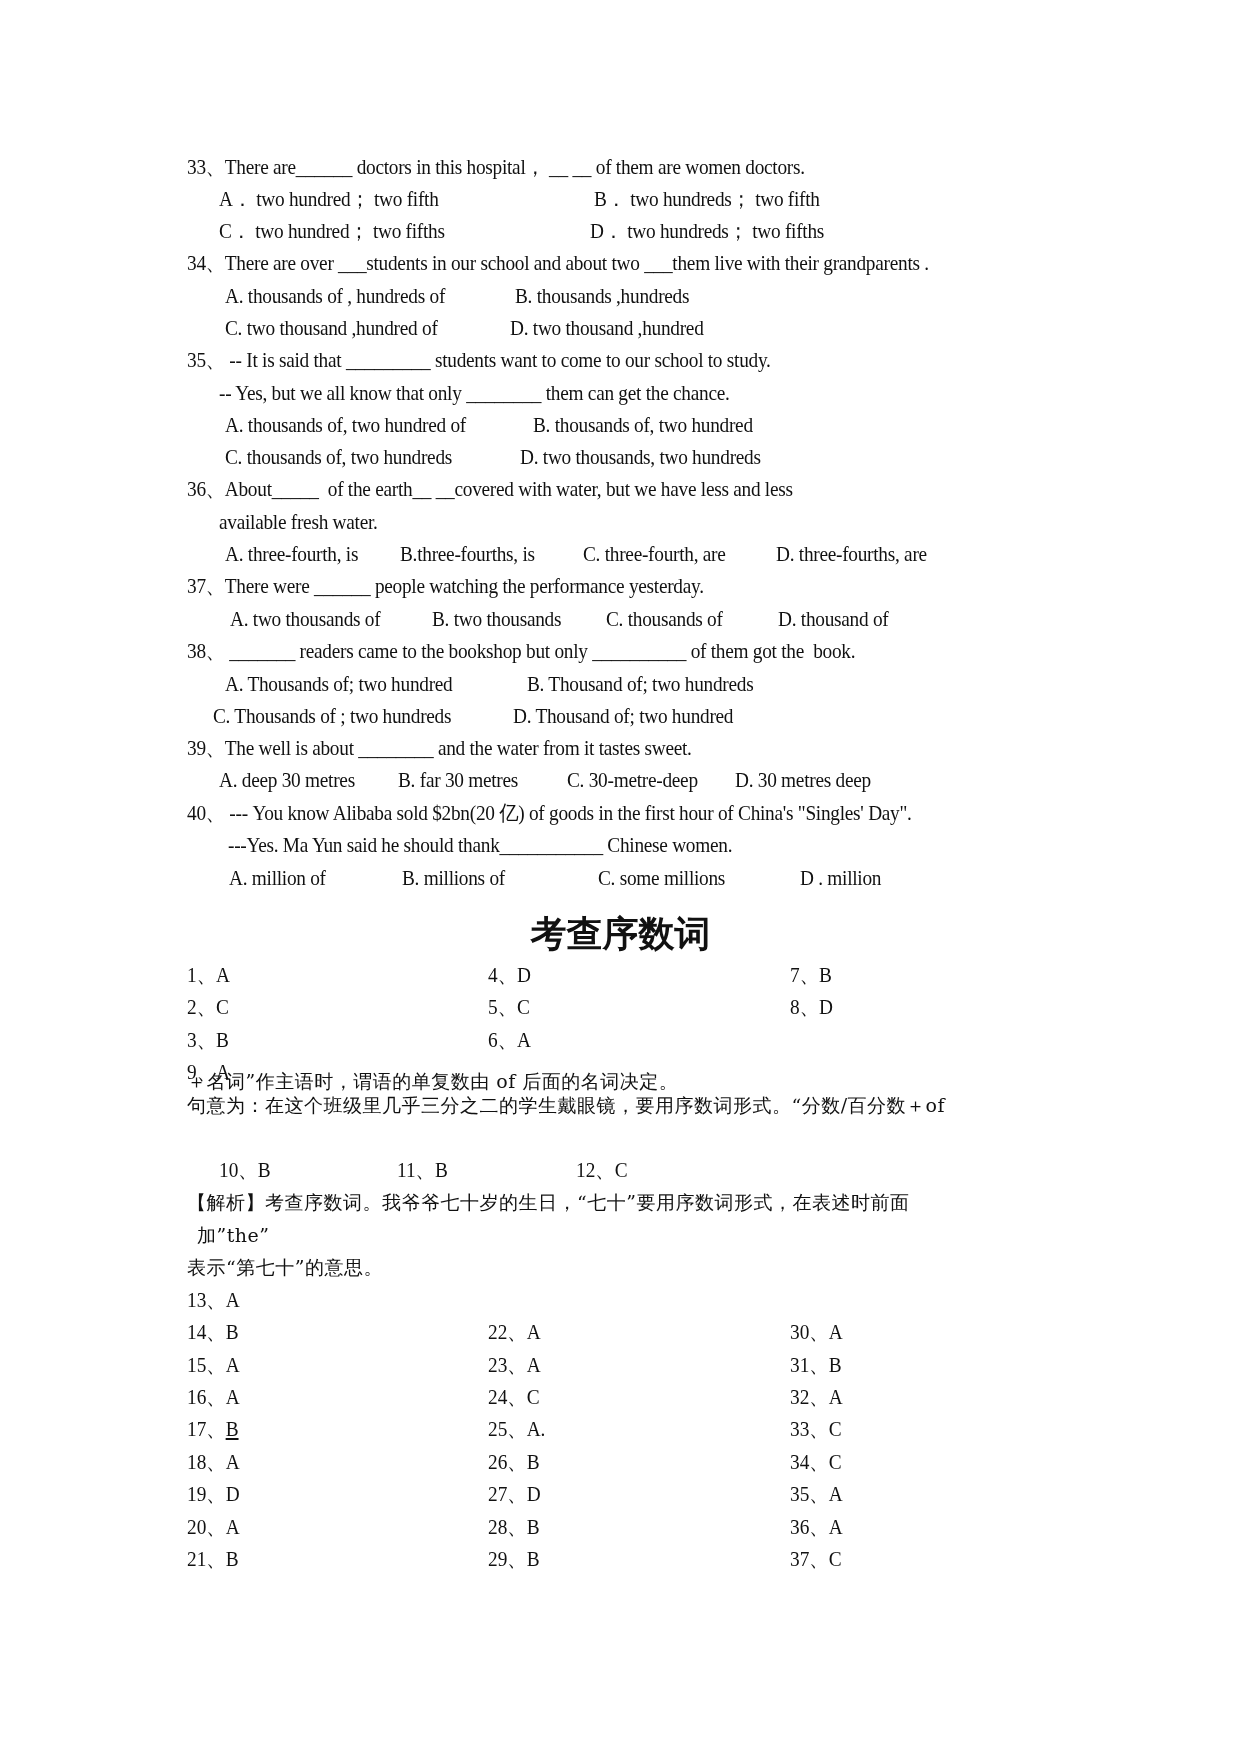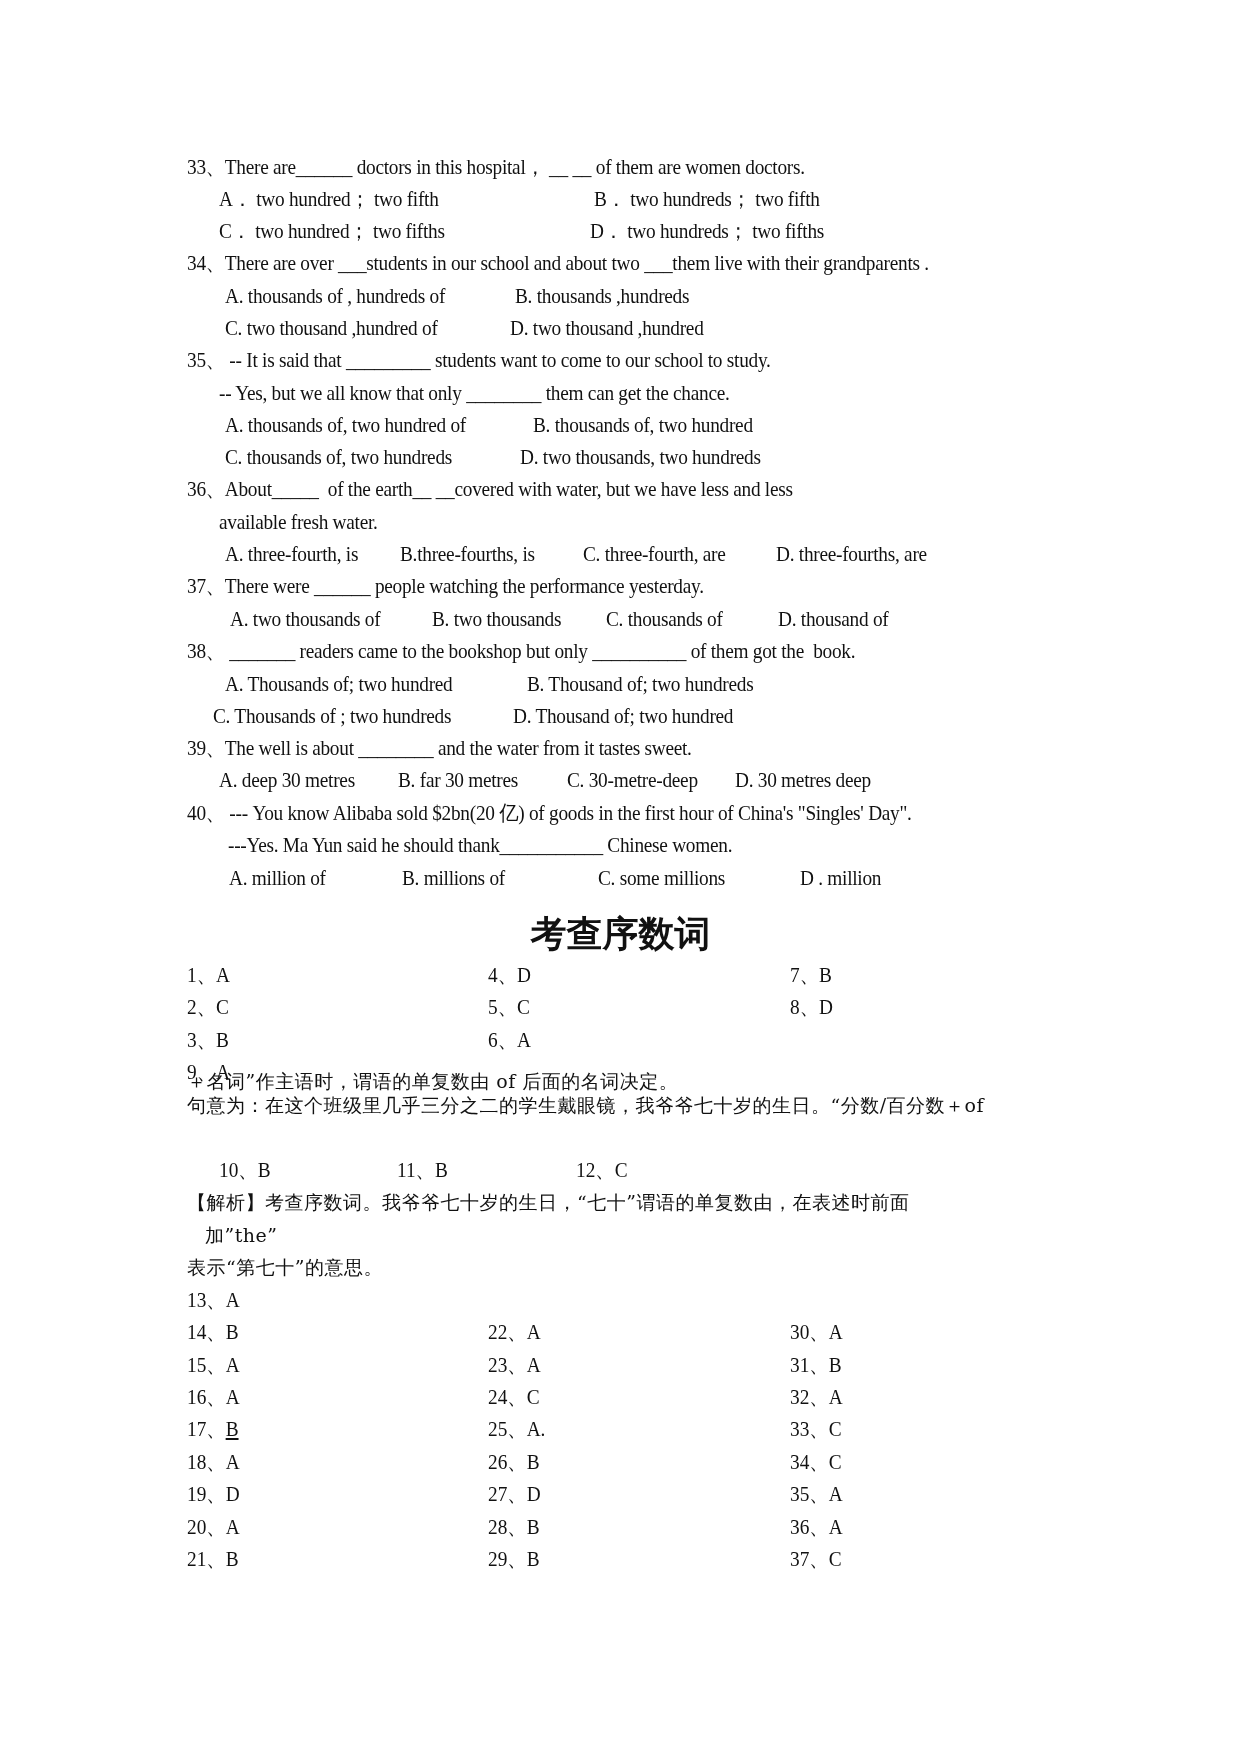--- a/index.html
+++ b/index.html
@@ -71,29 +71,29 @@
 <div class="ans" style="left:187px;top:962px">1、A</div>
 <div class="ans" style="left:187px;top:994px">2、C</div>
 <div class="ans" style="left:187px;top:1027px">3、B</div>
 <div class="ans" style="left:488px;top:962px">4、D</div>
 <div class="ans" style="left:488px;top:994px">5、C</div>
 <div class="ans" style="left:488px;top:1027px">6、A</div>
 <div class="ans" style="left:790px;top:962px">7、B</div>
 <div class="ans" style="left:790px;top:994px">8、D</div>
 <div class="ans" style="left:187px;top:1059px">9、A</div>
 
-<div class="ans zh" style="left:187px;top:1092px">句意为：在这个班级里几乎三分之二的学生戴眼镜，我爷爷七十岁的生日。“分数/百分数＋of</div>
+<div class="ans zh" style="left:187px;top:1092px">句意为：在这个班级里几乎三分之二的学生戴眼镜，要用序数词形式。“分数/百分数＋of</div>
 <div class="ans zh" style="left:187px;top:1068px">＋名词”作主语时，谓语的单复数由 of 后面的名词决定。</div>
 
 <div class="ans" style="left:219px;top:1157px">10、B</div>
 <div class="ans" style="left:397px;top:1157px">11、B</div>
 <div class="ans" style="left:576px;top:1157px">12、C</div>
 
-<div class="ans zh" style="left:187px;top:1189px">【解析】考查序数词。我爷爷七十岁的生日，“七十”谓语的单复数由，在表述时前面</div>
-<div class="ans zh" style="left:205px;top:1222px">加”the”</div>
+<div class="ans zh" style="left:187px;top:1189px">【解析】考查序数词。我爷爷七十岁的生日，“七十”要用序数词形式，在表述时前面</div>
+<div class="ans zh" style="left:197px;top:1222px">加”the”</div>
 <div class="ans zh" style="left:187px;top:1254px">表示“第七十”的意思。</div>
 
 <div class="ans" style="left:187px;top:1287px">13、A</div>
 
 <div class="ans" style="left:187px;top:1319px">14、B</div>
 <div class="ans" style="left:187px;top:1352px">15、A</div>
 <div class="ans" style="left:187px;top:1384px">16、A</div>
 <div class="ans" style="left:187px;top:1416px"><span>17、</span><span class="u">B</span></div>
 <div class="ans" style="left:187px;top:1449px">18、A</div>
 <div class="ans" style="left:187px;top:1481px">19、D</div>

